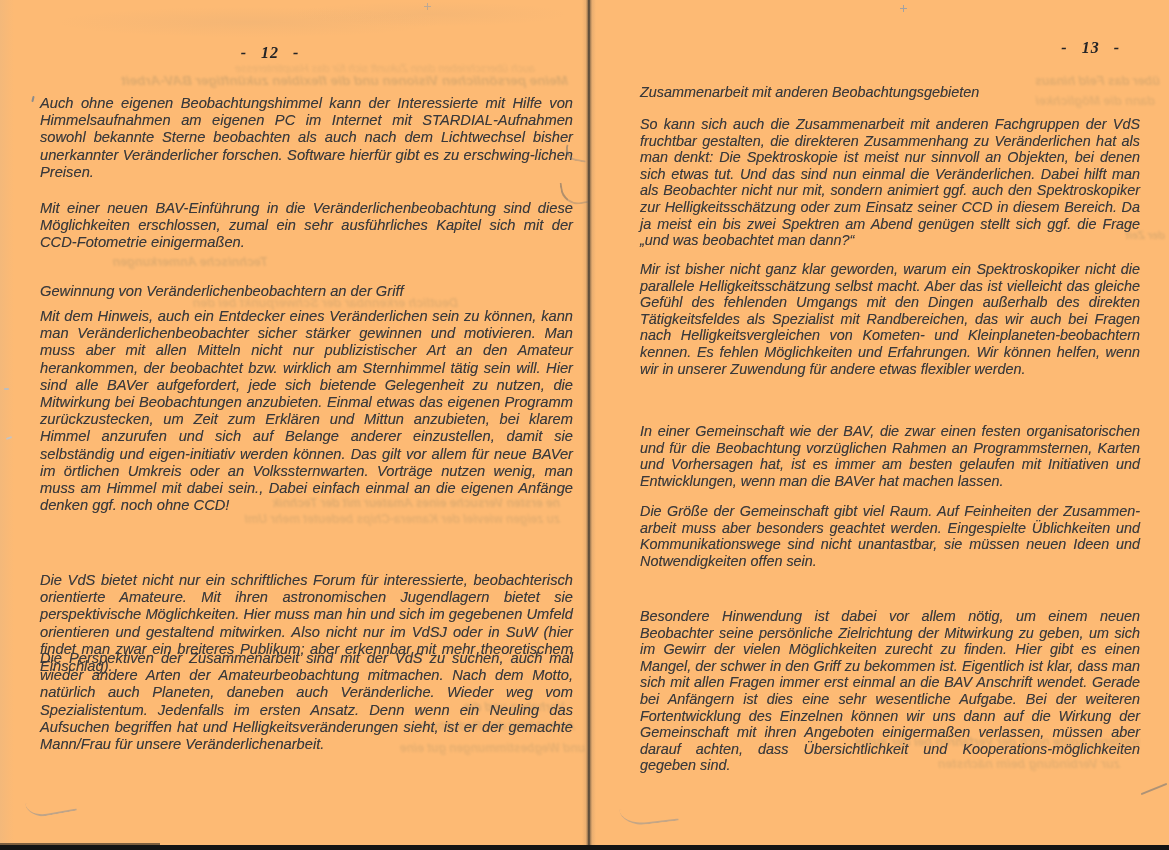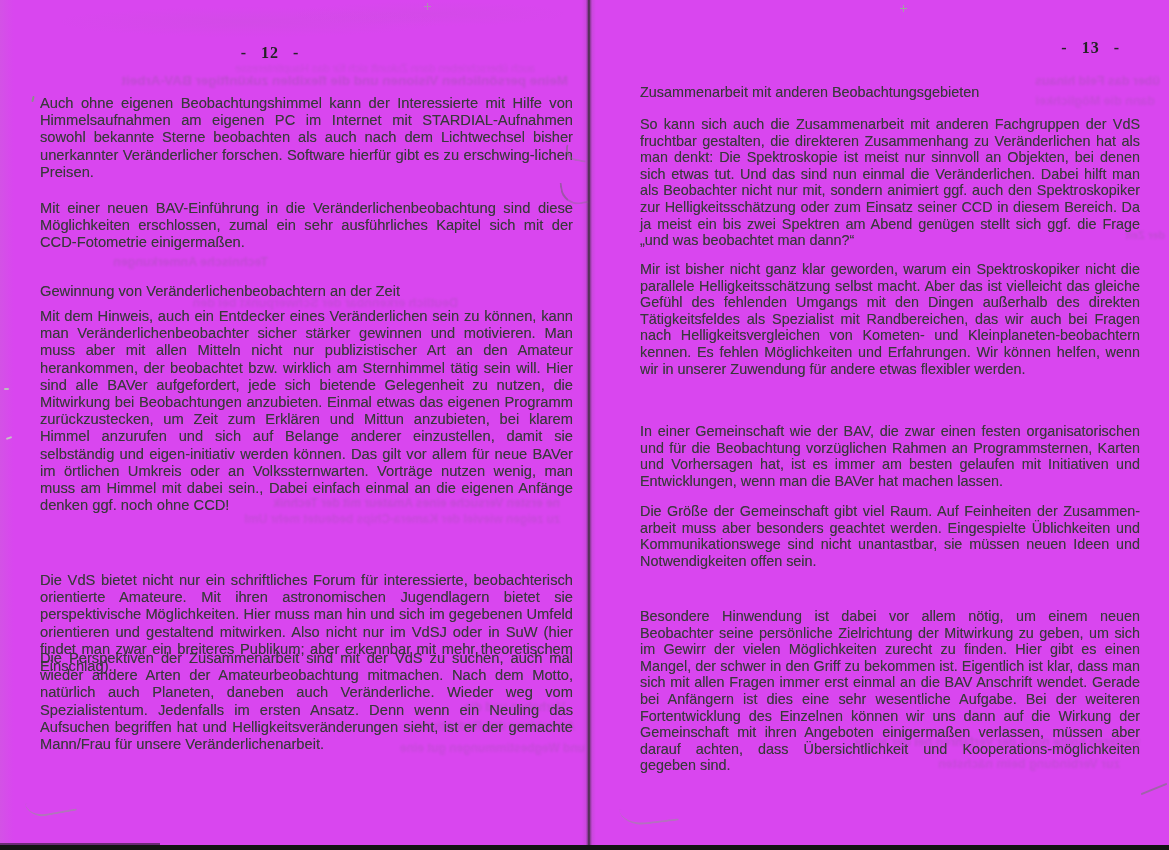--- a/index.html
+++ b/index.html
@@ -1,17 +1,17 @@
 <!DOCTYPE html>
 <html><head>
 <meta charset="utf-8">
 <style>
   html,body{margin:0;padding:0;background:#e9e9e7;}
-  .scan{position:relative;width:1169px;height:850px;background:#d946ef;overflow:hidden;
-        font-family:"Liberation Sans",sans-serif;}
+  .scan{position:relative;width:1169px;height:850px;background:#fdba74;overflow:hidden;
+        font-family:"Liberation Sans",sans-serif;font-style:italic;}
   
   .scan::before{content:"";position:absolute;inset:0;pointer-events:none;background:
     linear-gradient(90deg, rgba(170,170,165,.12) 0px, rgba(255,255,255,0) 14px),
     radial-gradient(ellipse 280px 22px at 250px 22px, rgba(130,130,130,.07), rgba(0,0,0,0) 70%),
     radial-gradient(ellipse 200px 18px at 430px 14px, rgba(130,130,130,.06), rgba(0,0,0,0) 70%);}
 
   .page{position:absolute;top:0;height:850px;}
   .page-left{left:40px;width:533px;}
   .page-right{left:640px;width:500px;}
 
@@ -100,21 +100,21 @@
     <div class="ghost g2">Technische Anmerkungen</div>
     <div class="ghost g3">Deutlich erkennbar der Schwerpunkt bei den</div>
     <div class="ghost g4">ne ersten Versuche eines Amateur mit der Technik</div>
     <div class="ghost g5">zu zeigen wieviel der Kamera-Chips bedeutet mehr Umfang</div>
     <div class="ghost g6">Vorhaben und die</div>
     <div class="ghost g7">Anmeldung des Reduktions</div>
     <div class="ghost g8">und Wegbestimmungen gut eine</div>
 
     <div class="blk b0 para">Auch ohne eigenen Beobachtungshimmel kann der Interessierte mit Hilfe von Himmelsaufnahmen am eigenen PC im Internet mit STARDIAL-Aufnahmen sowohl bekannte Sterne beobachten als auch nach dem Lichtwechsel bisher unerkannter Veränderlicher forschen. Software hierfür gibt es zu erschwing-lichen Preisen.</div>
     <div class="blk b1 para">Mit einer neuen BAV-Einführung in die Veränderlichenbeobachtung sind diese Möglichkeiten erschlossen, zumal ein sehr ausführliches Kapitel sich mit der CCD-Fotometrie einigermaßen.</div>
-    <div class="blk b2 head">Gewinnung von Veränderlichenbeobachtern an der Zeit</div>
+    <div class="blk b2 head">Gewinnung von Veränderlichenbeobachtern an der Griff</div>
     <div class="blk b3 para">Mit dem Hinweis, auch ein Entdecker eines Veränderlichen sein zu können, kann man Veränderlichenbeobachter sicher stärker gewinnen und motivieren. Man muss aber mit allen Mitteln nicht nur publizistischer Art an den Amateur herankommen, der beobachtet bzw. wirklich am Sternhimmel tätig sein will. Hier sind alle BAVer aufgefordert, jede sich bietende Gelegenheit zu nutzen, die Mitwirkung bei Beobachtungen anzubieten. Einmal etwas das eigenen Programm zurückzustecken, um Zeit zum Erklären und Mittun anzubieten, bei klarem Himmel anzurufen und sich auf Belange anderer einzustellen, damit sie selbständig und eigen-initiativ werden können. Das gilt vor allem für neue BAVer im örtlichen Umkreis oder an Volkssternwarten. Vorträge nutzen wenig, man muss am Himmel mit dabei sein., Dabei einfach einmal an die eigenen Anfänge denken ggf. noch ohne CCD!</div>
     <div class="blk b4 para">Die VdS bietet nicht nur ein schriftliches Forum für interessierte, beobachterisch orientierte Amateure. Mit ihren astronomischen Jugendlagern bietet sie perspektivische Möglichkeiten. Hier muss man hin und sich im gegebenen Umfeld orientieren und gestaltend mitwirken. Also nicht nur im VdSJ oder in SuW (hier findet man zwar ein breiteres Publikum; aber erkennbar mit mehr theoretischem Einschlag).</div>
     <div class="blk b5 para">Die Perspektiven der Zusammenarbeit sind mit der VdS zu suchen, auch mal wieder andere Arten der Amateurbeobachtung mitmachen. Nach dem Motto, natürlich auch Planeten, daneben auch Veränderliche. Wieder weg vom Spezialistentum. Jedenfalls im ersten Ansatz. Denn wenn ein Neuling das Aufsuchen begriffen hat und Helligkeitsveränderungen sieht, ist er der gemachte Mann/Frau für unsere Veränderlichenarbeit.</div>
   </div>
 
   <div class="page page-right">
     <div class="pageno">-  13  -</div>
 
     <div class="ghost g0">über das Feld hinaus</div>
     <div class="ghost g1">dann die Möglichkeiten</div>

